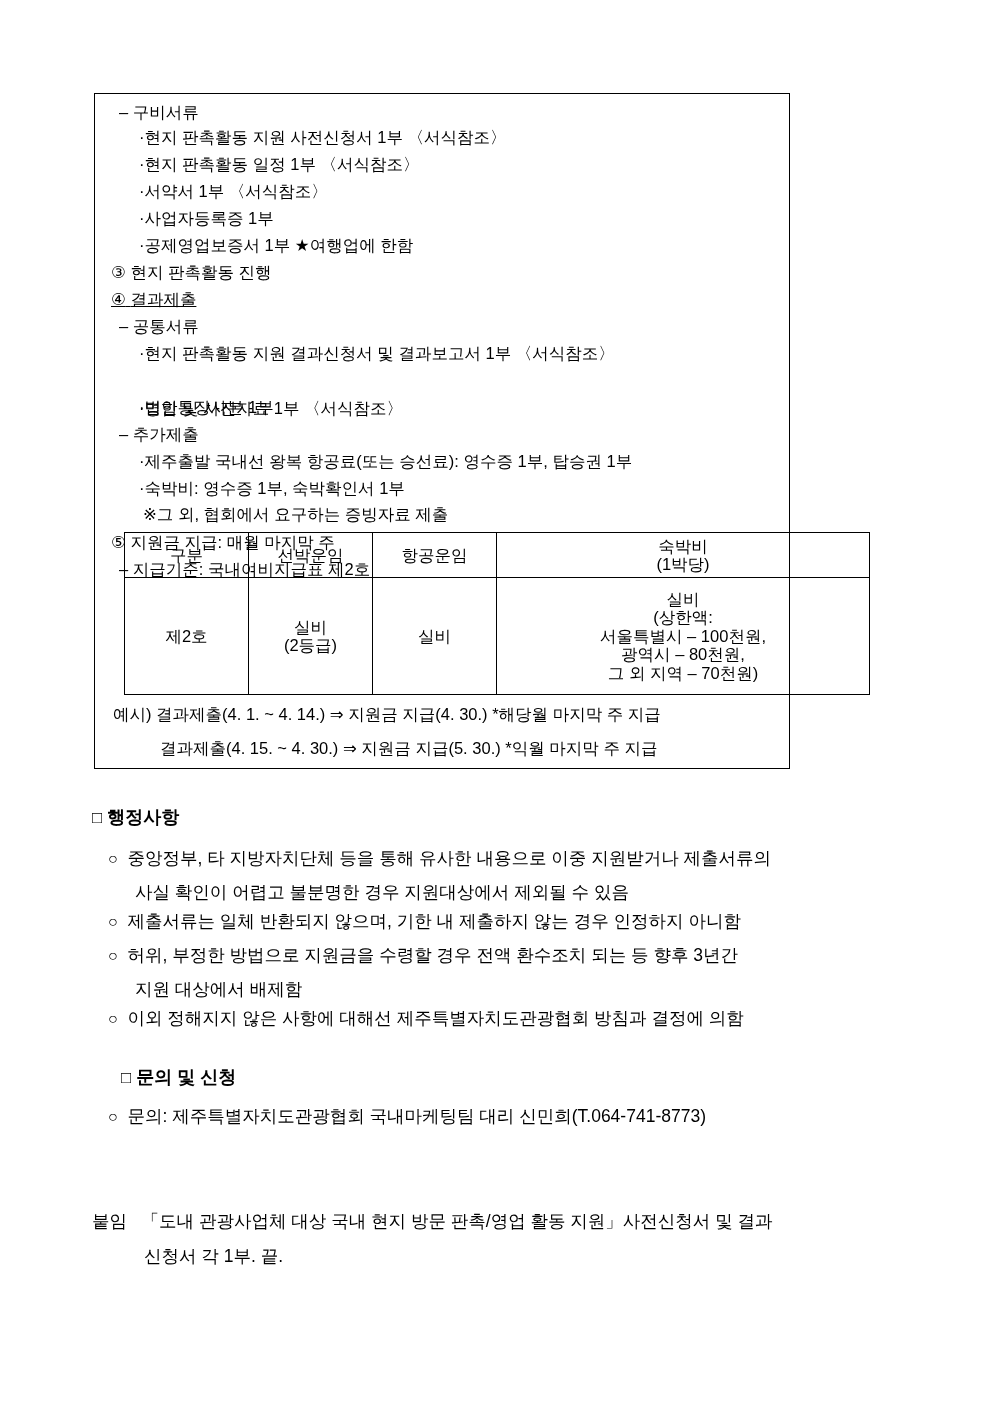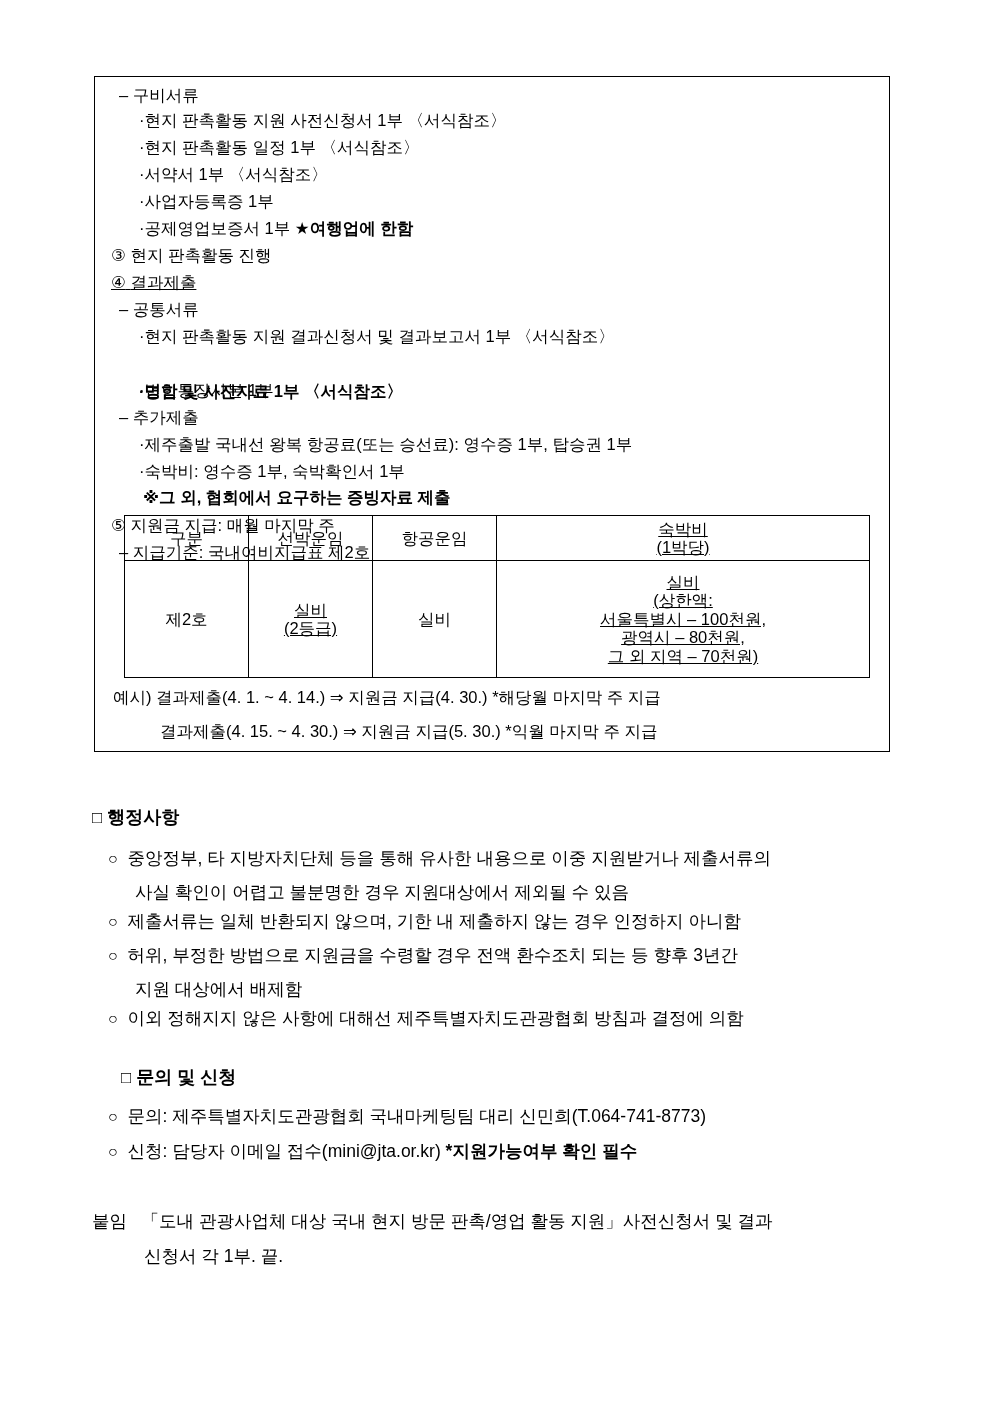--- a/index.html
+++ b/index.html
@@ -20,35 +20,35 @@
     position: absolute;
     left: 0; top: 0;
     width: 992px;
     height: 1403px;
   }
 
   
   .outer-box {
     position: absolute;
     left: 94px;
-    top: 76px;
-    width: 796px;
+    top: 93px;
+    width: 696px;
     height: 676px;
     border: 1.5px solid #000;
     box-sizing: border-box;
   }
 
   
   .row {
     position: absolute;
     white-space: nowrap;
     line-height: 1;
   }
 
-  .b { font-weight: bold; }
+  .b { font-weight: normal; }
 
   
   .fee-table {
     position: absolute;
     left: 29px;       
     top: 438px;       
     width: 741px;     
     border-collapse: collapse;
     table-layout: fixed;
   }
@@ -60,21 +60,21 @@
     line-height: 1.12;
     padding: 0;
   }
   .fee-table tr.head td { height: 44px; }
   .fee-table tr.body td { height: 116px; }
   .col1 { width: 123px; }
   .col2 { width: 123px; }
   .col3 { width: 123px; }
   .col4 { width: 372px; }
 
-  .cell-sub { display:block;text-decoration:underline; }
+  .cell-sub { display:block; }
 
   
   .sect-head {
     position: absolute;
     white-space: nowrap;
     font-weight: bold;
     font-size: 18px;
     line-height: 1;
   }
   .blk {
@@ -227,22 +227,19 @@
   </div>
 
   <div class="sect-head" style="left:92px; top:1068px;margin-left:29px;">
     <span class="marker-sq">□</span>&nbsp;<span>문의 및 신청</span>
   </div>
 
   <div class="blk" style="left:108px; top:1108px;">
     <span class="marker-ci">○</span>&nbsp;&nbsp;<span>문의: 제주특별자치도관광협회 국내마케팅팀 대리 신민희(T.064-741-8773)</span>
   </div>
 
-  <div class="blk" style="left:108px; top:1143px;">
-    <span class="marker-ci">○</span>&nbsp;&nbsp;<span>신청: 담당자 이메일 접수(mini@jta.or.kr) </span><span class="b">*지원가능여부 확인 필수</span>
-  </div>
 
   <div class="blk" style="left:92px; top:1213px;">
     <span>붙임</span>&nbsp;&nbsp;&nbsp;<span>「도내 관광사업체 대상 국내 현지 방문 판촉/영업 활동 지원」사전신청서 및 결과</span>
   </div>
   <div class="blk" style="left:144px; top:1248px;">신청서 각 1부.  끝.</div>
 
 </div>
 
 </body></html>

